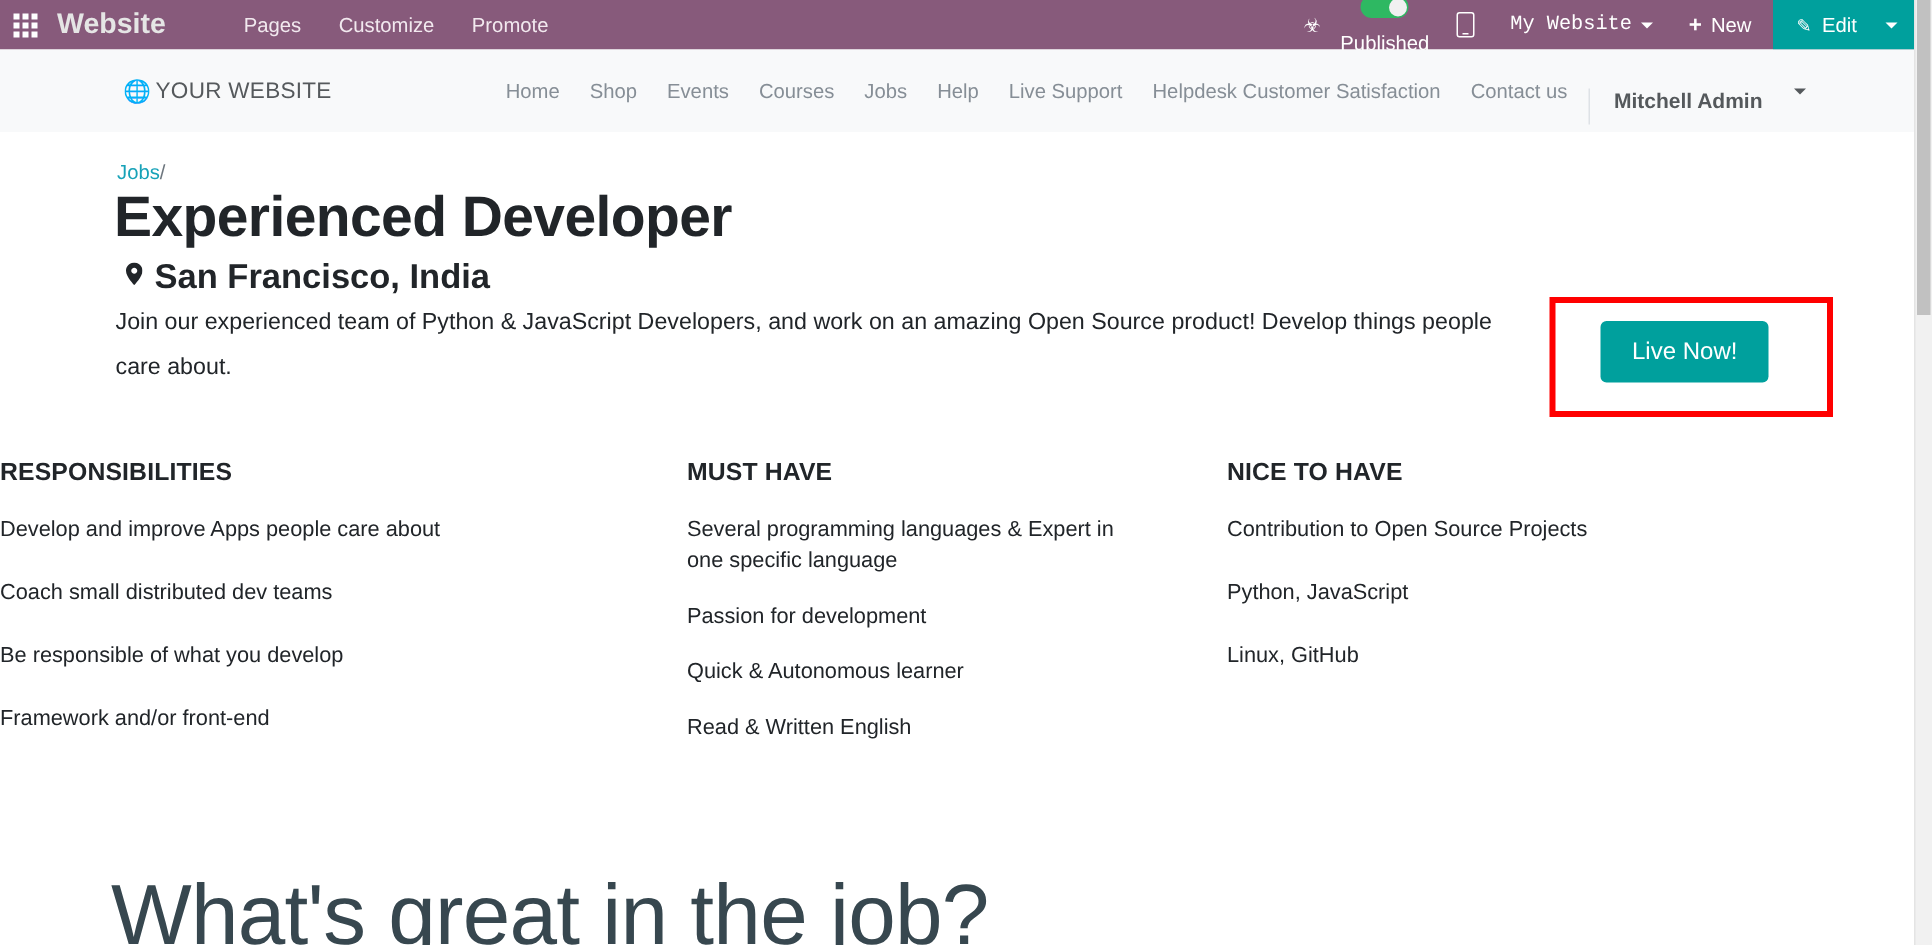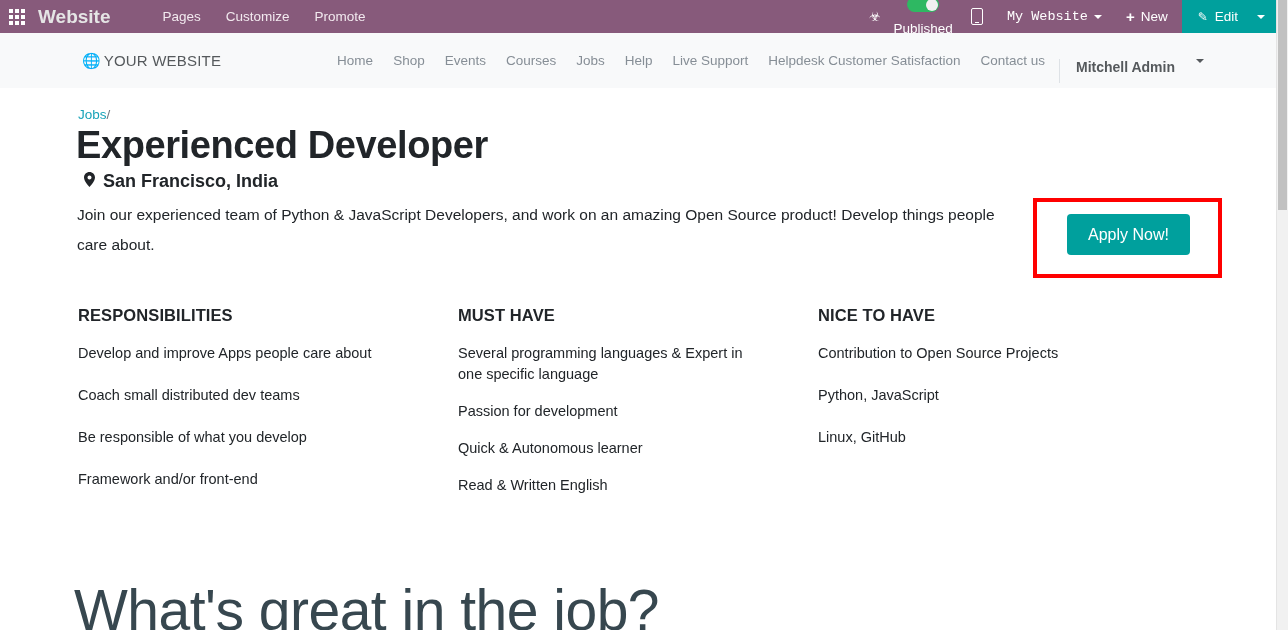--- a/index.html
+++ b/index.html
@@ -262,21 +262,21 @@
     left: 76px; top: 36px;
     font-size: 38px;
     font-weight: bold;
     color: #212529;
     letter-spacing: -0.4px;
     margin: 0;
   }
   .job-location {
     position: absolute;
     left: 84px; top: 83px;
-    font-size: 18px;
+    font-size: 23px;
     font-weight: bold;
     color: #212529;
     display: flex;
     align-items: center;
     gap: 8px;
   }
   .pin-icon { font-size: 16px; color: #212529; }
 
   .apply-highlight {
     position: absolute;
@@ -310,21 +310,21 @@
     margin: 0;
   }
 
   .columns {
     position: absolute;
     left: 0; top: 218px;
     width: 1276px;
     display: flex;
   }
   .col { box-sizing: border-box; }
-  .col-1 { width: 380px; padding-left: 78px; }
+  .col-1 { width: 380px; }
   .col-2 { width: 380px; padding-left: 78px; }
   .col-3 { width: 440px; padding-left: 58px; }
   .col h3 {
     margin: 0 0 18px 0;
     font-size: 16.5px;
     font-weight: bold;
     color: #212529;
     letter-spacing: 0.1px;
   }
   .col p {
@@ -450,21 +450,21 @@
   <div class="job-location">
     <span class="pin-icon">
       <svg width="11" height="15" viewBox="0 0 11 15" xmlns="http://www.w3.org/2000/svg">
         <path d="M5.5 0C2.46 0 0 2.46 0 5.5C0 9.6 5.5 15 5.5 15S11 9.6 11 5.5C11 2.46 8.54 0 5.5 0ZM5.5 7.5C4.4 7.5 3.5 6.6 3.5 5.5S4.4 3.5 5.5 3.5S7.5 4.4 7.5 5.5S6.6 7.5 5.5 7.5Z" fill="#212529"></path>
       </svg>
     </span>
     <span>San Francisco, India</span>
   </div>
 
   <div class="apply-highlight"></div>
-  <button class="apply-btn">Apply Now!</button>
+  <button class="apply-btn">Live Now!</button>
 
   <p class="job-desc">Join our experienced team of Python &amp; JavaScript Developers, and work on an amazing Open Source product! Develop things people care about.</p>
 
   <div class="columns">
     <div class="col col-1">
       <h3>RESPONSIBILITIES</h3>
       <p>Develop and improve Apps people care about</p>
       <p>Coach small distributed dev teams</p>
       <p>Be responsible of what you develop</p>
       <p>Framework and/or front-end</p>

